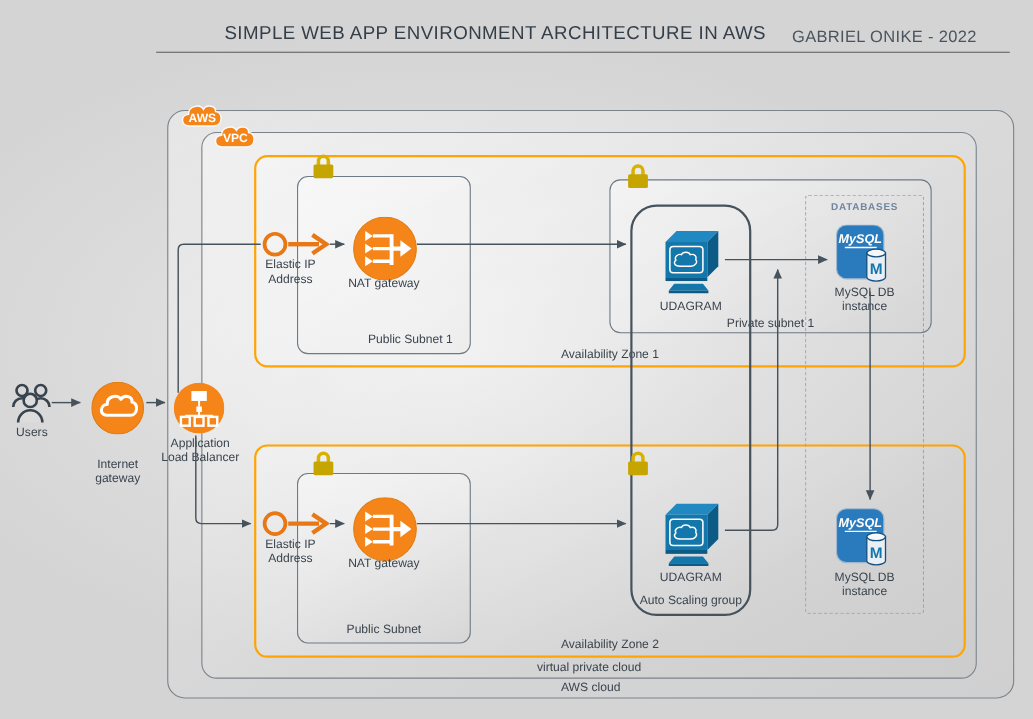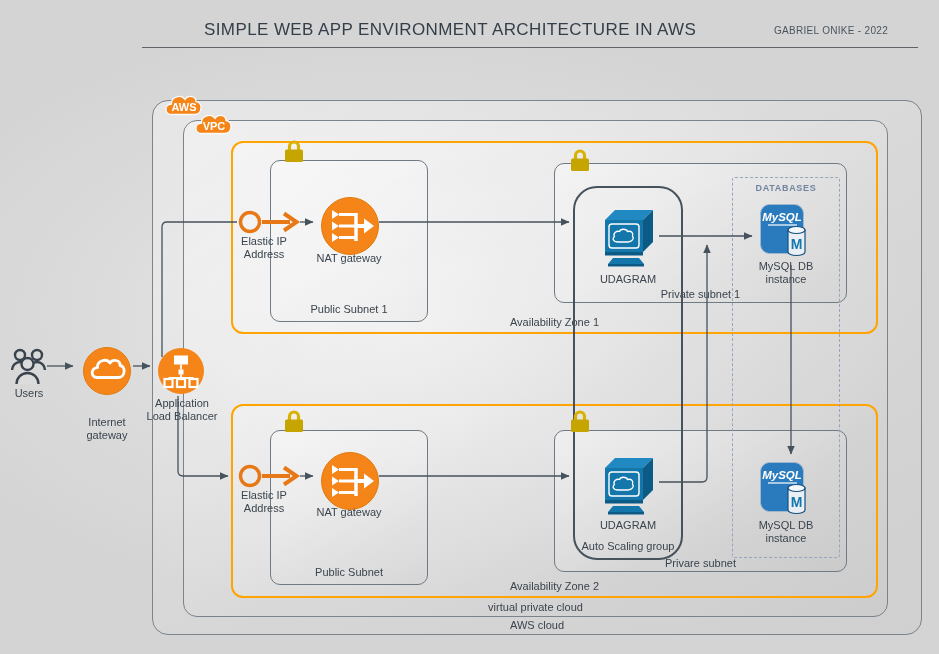--- a/index.html
+++ b/index.html
@@ -12,21 +12,21 @@
     position:relative;width:939px;height:654px;overflow:hidden;
     background:radial-gradient(ellipse 55% 45% at 42% 48%, #ebebeb 0%, #dcdcdc 55%, #d4d4d4 100%);
   }
   
   .title{
     position:absolute;left:163px;top:20px;
     font-size:17px;font-weight:normal;letter-spacing:.4px;color:#333e48;margin-left:41px;
   }
   .author{
     position:absolute;right:51px;top:25px;
-    font-size:10px;color:#4a545e;letter-spacing:.3px;
+    font-size:15px;color:#4a545e;letter-spacing:.3px;
   }
   .title-rule{position:absolute;left:142px;top:47px;width:776px;height:1px;background:#5f6367;}
   
   .box{position:absolute;box-sizing:border-box;background:linear-gradient(150deg, rgba(255,255,255,.38) 0%, rgba(255,255,255,.05) 60%, rgba(0,0,0,.02) 100%);}
   .gray{border:1px solid #7b838b;border-radius:14px;}
   .subnet{border:1px solid #6e7a84;border-radius:10px;}
   .az{border:2px solid #ffa400;border-radius:12px;background:linear-gradient(150deg, rgba(255,255,255,.30), rgba(255,255,255,0) 70%);}
   .asgbox{border:2px solid #46525c;border-radius:24px;background:none;}
   .dbbox{border:1.5px dashed #98a6bd;border-radius:3px;background:none;}
   .boxlbl{
@@ -57,30 +57,27 @@
   <div class="box gray" style="left:183px;top:120px;width:705px;height:497px;">
     <span class="boxlbl">virtual private cloud</span>
   </div>
   <div class="box az" style="left:231px;top:141px;width:647px;height:193px;">
     <span class="boxlbl" style="bottom:4px;">Availability Zone 1</span>
   </div>
   <div class="box az" style="left:231px;top:404px;width:647px;height:194px;">
     <span class="boxlbl" style="bottom:4px;margin-top:32px;">Availability Zone 2</span>
   </div>
   <div class="box subnet" style="left:270px;top:160px;width:158px;height:162px;">
-    <span class="boxlbl" style="bottom:6px;">Public Subnet 1</span>
+    <span class="boxlbl" style="bottom:6px;margin-left:24px;">Public Subnet 1</span>
   </div>
   <div class="box subnet" style="left:270px;top:430px;width:158px;height:155px;">
     <span class="boxlbl" style="bottom:6px;">Public Subnet</span>
   </div>
   <div class="box subnet" style="left:554px;top:163px;width:293px;height:140px;">
     <span class="boxlbl" style="bottom:2px;">Private subnet 1</span>
-  </div>
-  <div class="box subnet" style="left:554px;top:430px;width:293px;height:142px;">
-    <span class="boxlbl" style="bottom:2px;">Privare subnet</span>
   </div>
   <div class="box dbbox" style="left:732px;top:177px;width:108px;height:381px;font-weight:bold;">
     <span class="boxlbl toplbl">DATABASES</span>
   </div>
   <div class="box asgbox" style="left:573px;top:186px;width:110px;height:374px;text-align:right;">
     <span class="boxlbl" style="bottom:6px;">Auto Scaling group</span>
   </div>
 
   <span class="abs" style="left:283px;top:139px;">
     <svg width="22" height="24" viewBox="0 0 22 24">

